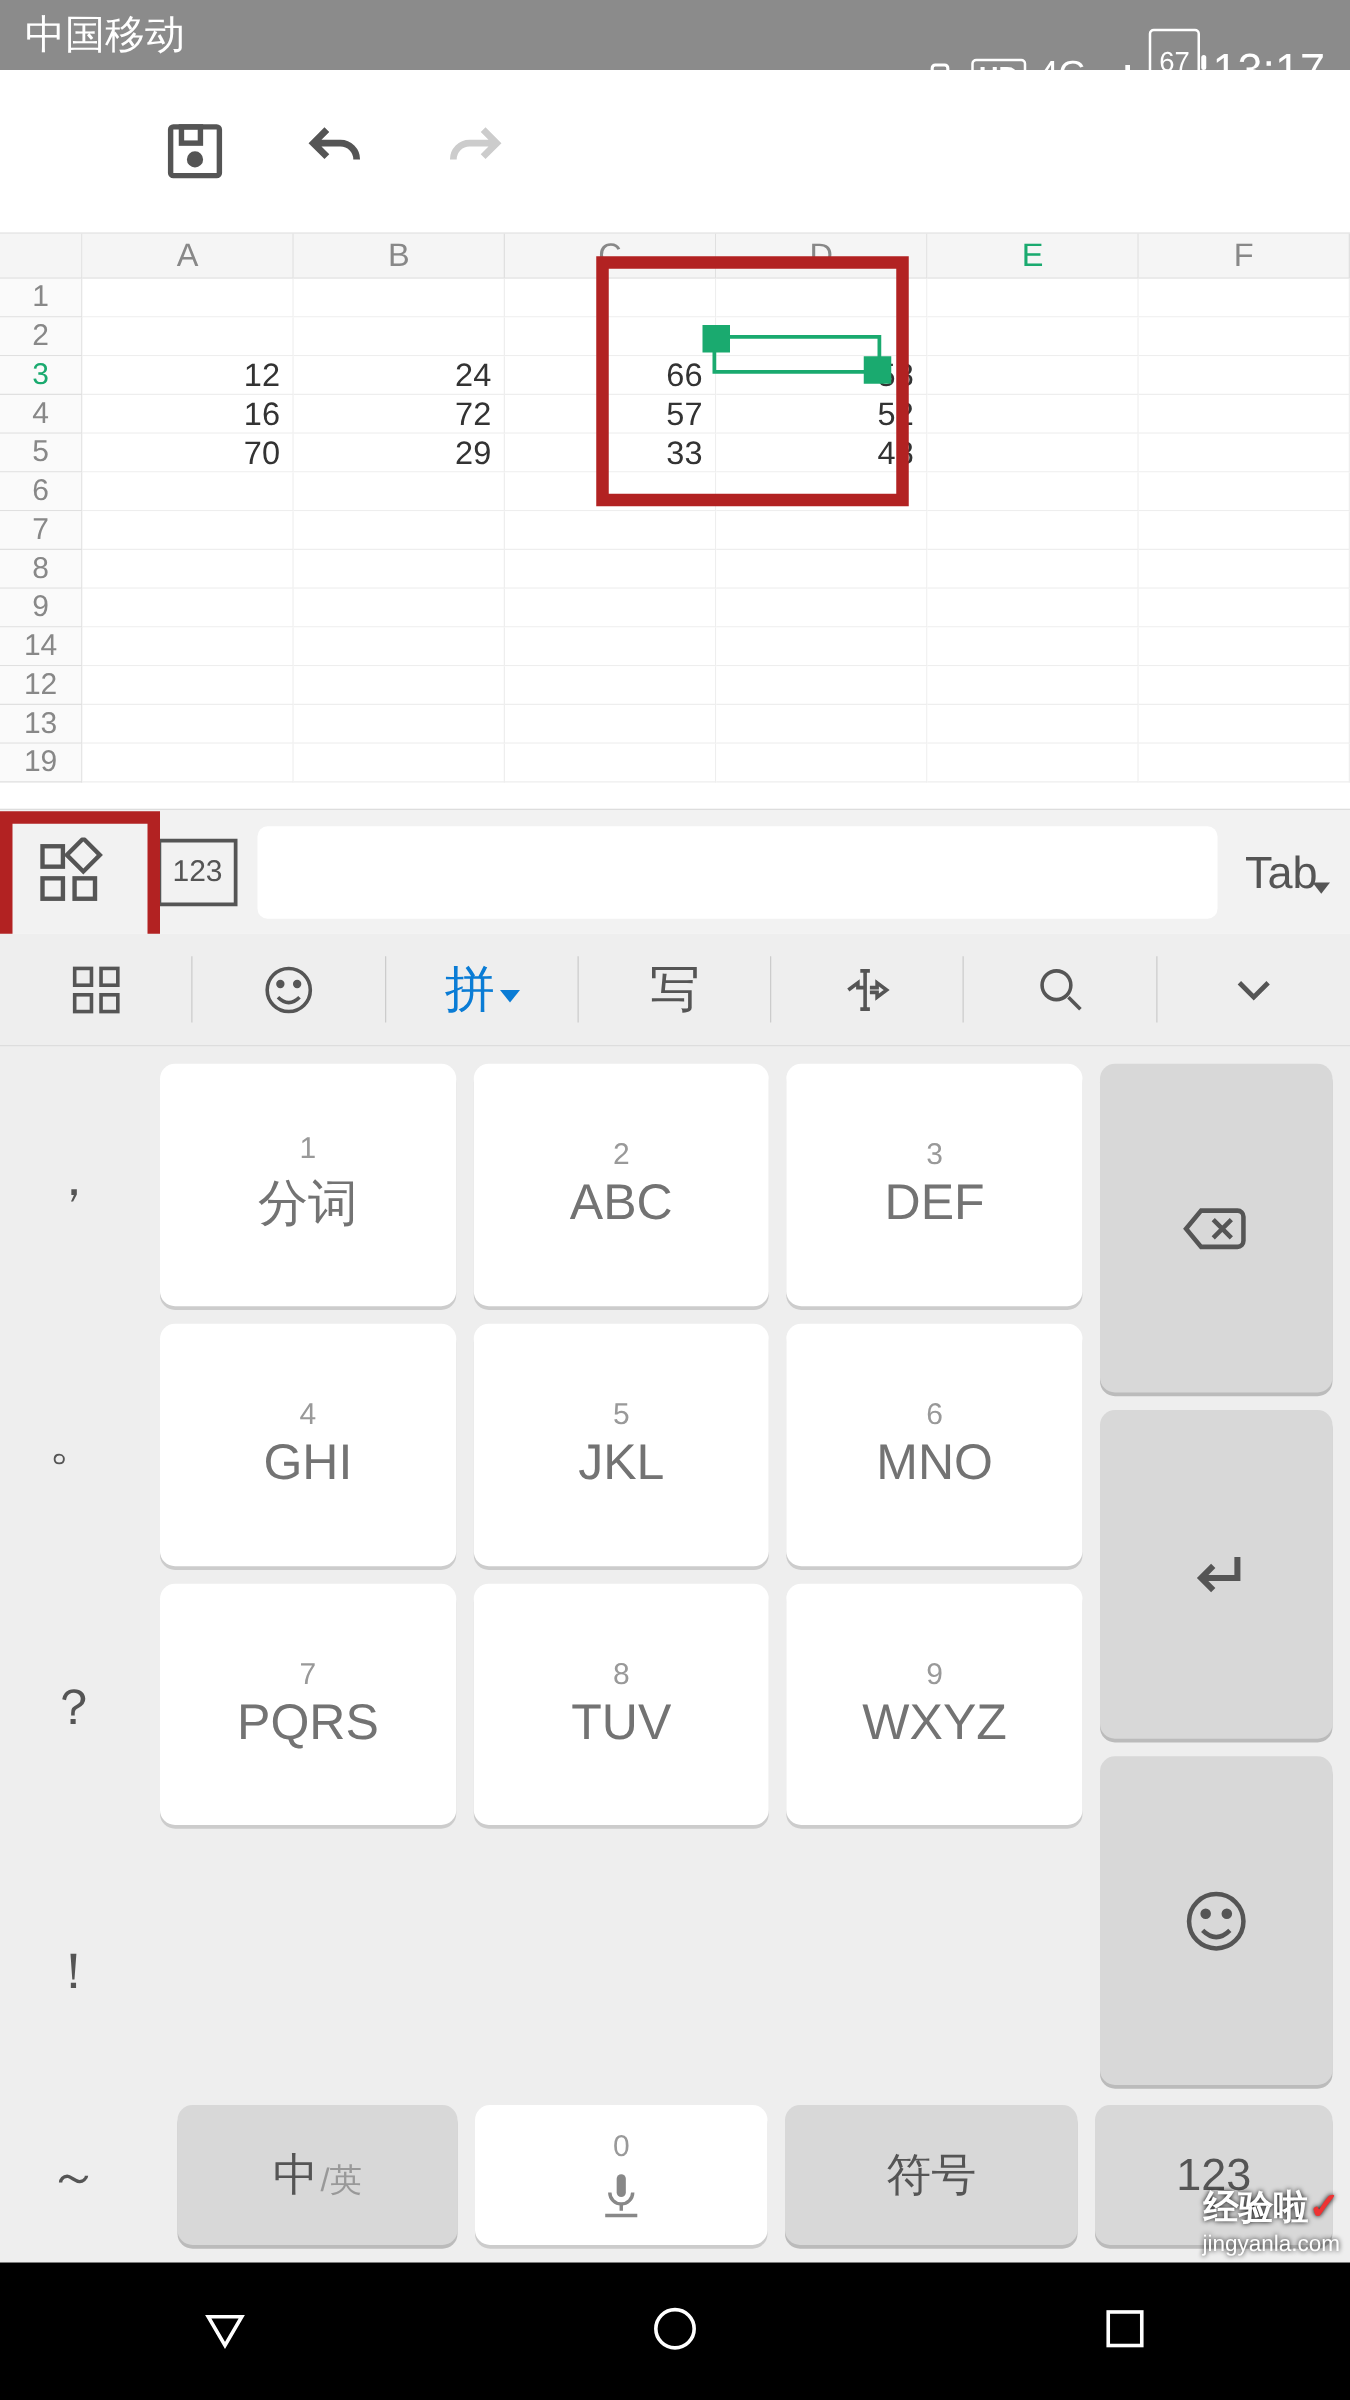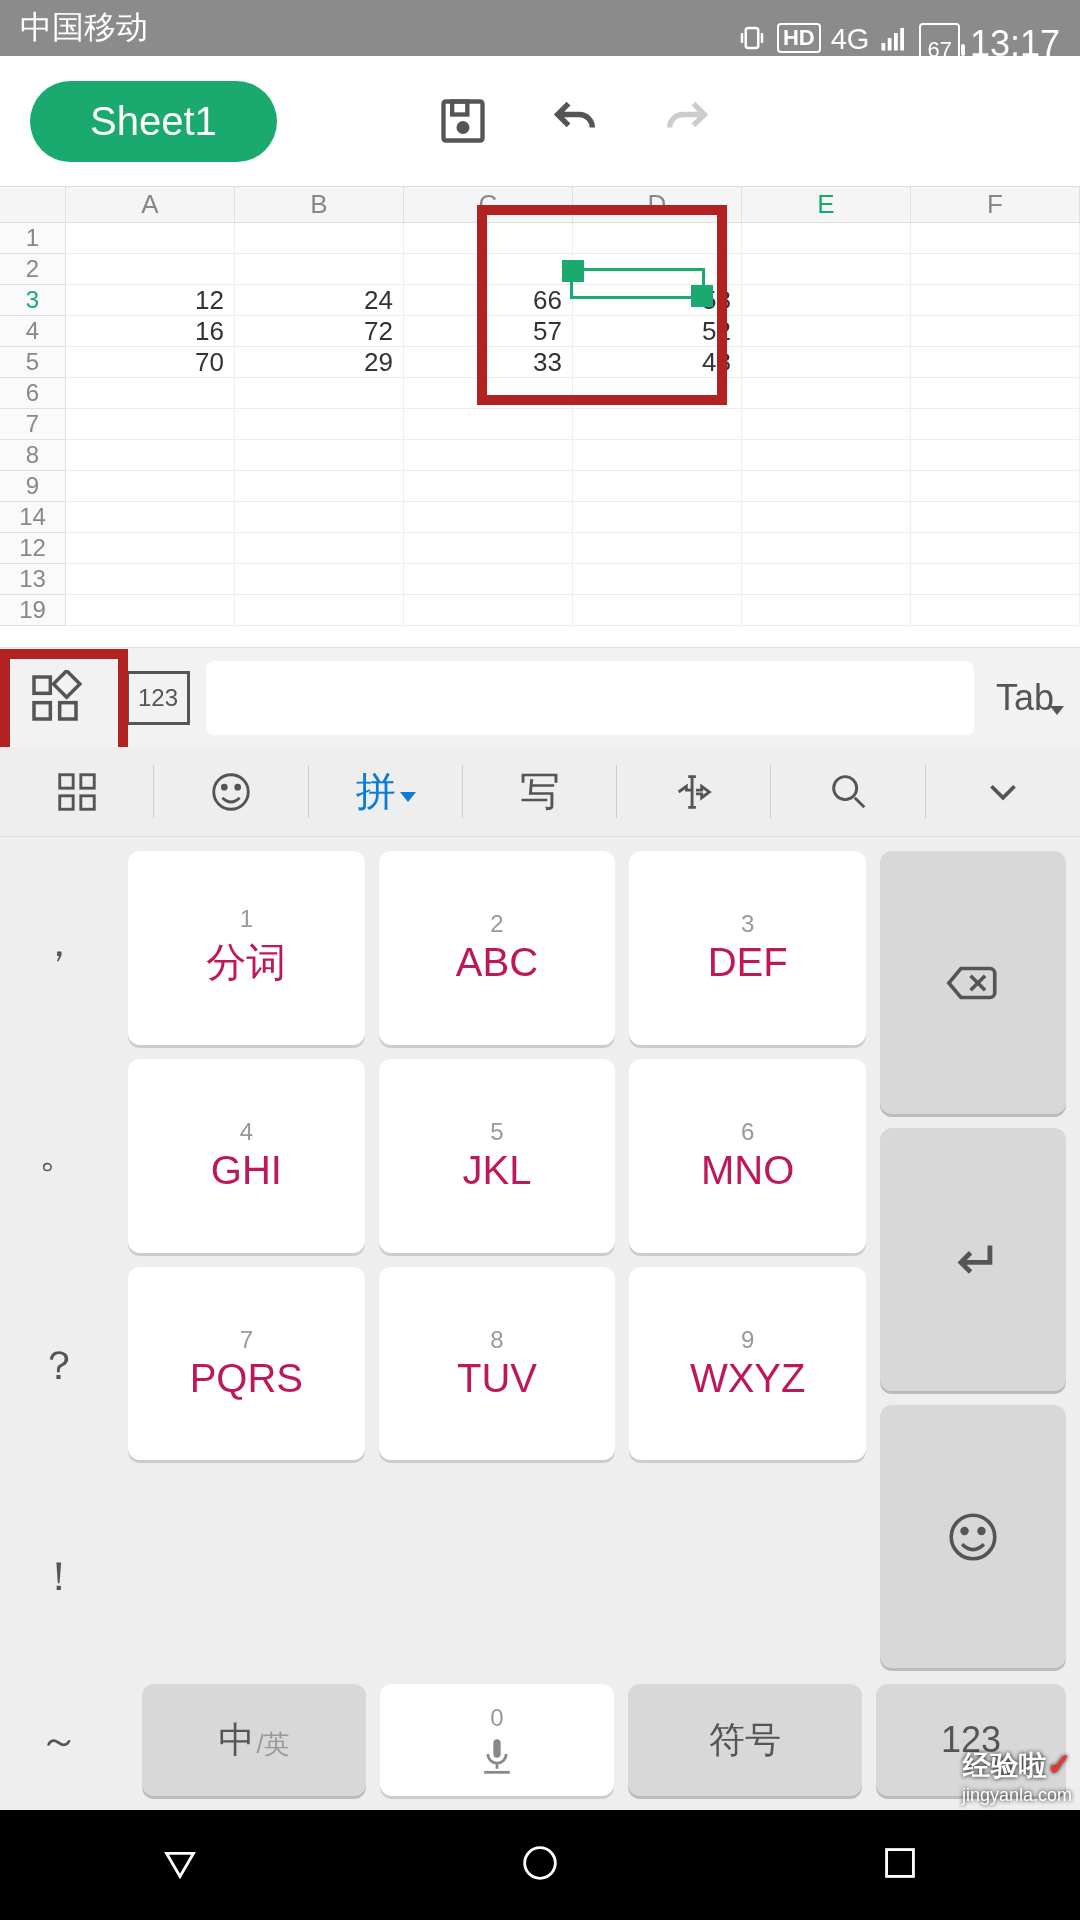--- a/index.html
+++ b/index.html
@@ -1,19 +1,19 @@
 <!DOCTYPE html>
 <html><head>
 <meta charset="utf-8">
 <style>
   * { margin:0; padding:0; box-sizing:border-box; font-family:-apple-system,Helvetica,Arial,sans-serif; }
   html,body { width:1080px; height:1920px; background:#fff; overflow:hidden; }
   
   .statusbar { height:56px; background:#8b8b8b; color:#fff; display:flex; align-items:center; padding:0 20px; font-size:32px; justify-content:space-between; }
-  .status-right { display:flex; align-items:flex-start; gap:10px;margin-top:44px; }
+  .status-right { display:flex; align-items:flex-end; gap:10px;margin-top:44px; }
   .status-right span { display:inline-flex; align-items:center; }
   .hd-box { border:2px solid #fff; border-radius:4px; padding:0 4px; font-size:22px; font-weight:bold; }
   .battbox { border:2px solid #fff; border-radius:4px; padding:12px 6px; font-size:22px; position:relative; }
   .battbox:after { content:""; position:absolute; right:-7px; top:50%; transform:translateY(-50%); width:4px; height:12px; background:#fff; border-radius:2px;}
   
   .toolbar { height:130px; background:#fff; display:flex; align-items:center; padding:0 30px; gap:60px; }
   .sheet-pill { background:#1aaa6f; color:#fff; font-size:40px; padding:18px 60px; border-radius:70px; }
   .tb-icon { width:52px; height:52px; color:#555; }
   .tb-icon svg { width:100%; height:100%; }
   .tb-icon.disabled { color:#ccc; }
@@ -56,21 +56,21 @@
   .kb-top-item .tri { width:0;height:0;border-left:8px solid transparent;border-right:8px solid transparent;border-top:10px solid #0a7cd5; margin-left:4px; margin-top:10px;}
   .kb-top-item svg { width:46px; height:46px; }
   .kb-body { flex:1; display:flex; }
   .kb-left { width:118px; display:flex; flex-direction:column; }
   .kb-left .lkey { flex:1; display:flex; align-items:center; justify-content:center; font-size:40px; color:#555;}
   .kb-main { flex:1; display:grid; grid-template-columns:repeat(3,1fr); grid-template-rows:repeat(4,1fr); gap:14px; padding:14px 10px;}
   .kb-btm { display:grid; grid-template-columns:118px 1fr 1fr 1fr 204px; height:128px; padding:2px 0 14px 0; gap:14px;}
   .kb-btm > :first-child { margin-left:0; }
   .key { background:#fff; border-radius:12px; box-shadow:0 3px 0 #ccc; display:flex; flex-direction:column; align-items:center; justify-content:center;}
   .key .num { font-size:24px; color:#999; margin-bottom:2px;}
-  .key .lbl { font-size:40px; color:#be185d; font-weight:400;}
+  .key .lbl { font-size:40px; color:#737373; font-weight:400;}
   .kb-right { width:204px; display:flex; flex-direction:column; gap:14px; padding:14px 14px 14px 4px;}
   .rkey { flex:1; background:#d8d8d8; border-radius:12px; box-shadow:0 3px 0 #bbb; display:flex; align-items:center; justify-content:center; font-size:40px; color:#555;}
   .rkey svg { width:58px; height:58px; }
   .gkey { background:#d8d8d8; border-radius:12px; box-shadow:0 3px 0 #bbb; display:flex; align-items:center; justify-content:center; font-size:36px; color:#555;}
   .gkey .sub { font-size:26px; color:#999; margin-left:2px; margin-top:8px;}
   .mic-key { background:#fff; border-radius:12px; box-shadow:0 3px 0 #ccc; display:flex; flex-direction:column; align-items:center; justify-content:center;}
   .mic-key .num { font-size:24px; color:#999;}
   .lkey-tilde { display:flex; align-items:center; justify-content:center; font-size:40px; color:#555;}
   
   .navbar { position:absolute; bottom:0; left:0; right:0; height:110px; background:#000; display:flex; align-items:center; justify-content:space-around;}
@@ -101,21 +101,20 @@
           <rect x="12" y="8" width="3" height="14"></rect>
           <rect x="17" y="4" width="3" height="18"></rect>
         </svg>
     </span>
     <span class="battbox">67</span>
     <span style="font-size:36px;">13:17</span>
   </div>
 </div>
 
 <div class="toolbar">
-  <div class="sheet-pill">Sheet1</div>
   <div style="flex:0 0 40px"></div>
   <div class="tb-icon">
     <svg viewBox="0 0 24 24" fill="none" stroke="currentColor" stroke-width="2">
         <rect x="3" y="3" width="18" height="18" rx="1"></rect>
         <rect x="7" y="3" width="7" height="6"></rect>
         <circle cx="12" cy="15" r="2" fill="currentColor"></circle>
       </svg>
   </div>
   <div class="tb-icon">
     <svg viewBox="0 0 24 24" fill="none" stroke="currentColor" stroke-width="2.5">

